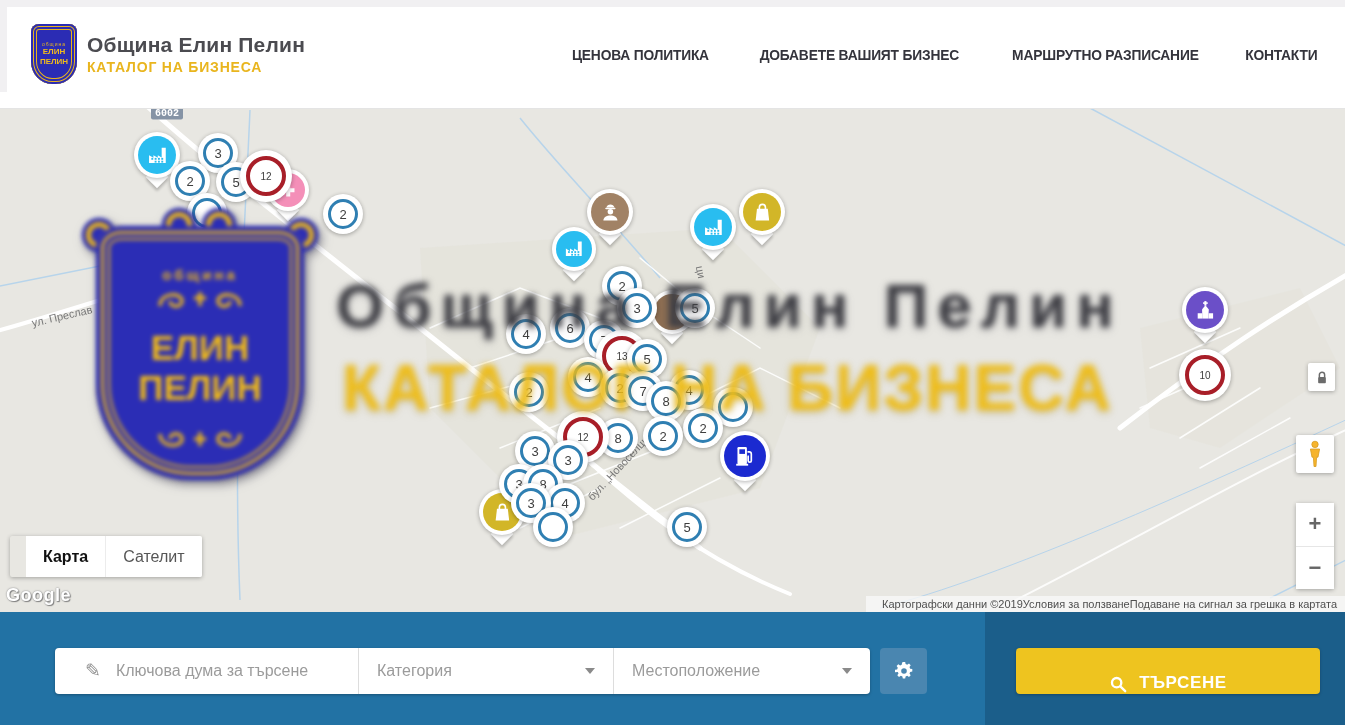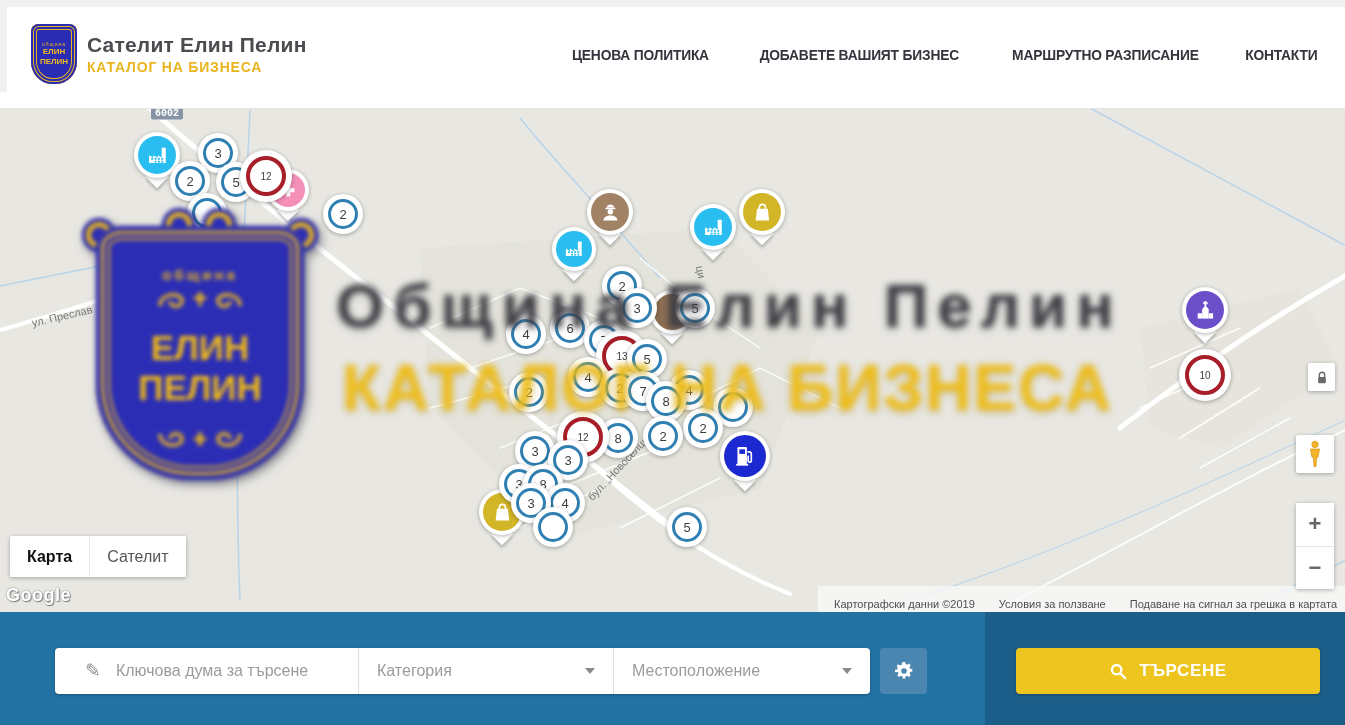--- a/index.html
+++ b/index.html
@@ -57,28 +57,28 @@
   .wm-small{top:40px;font-size:15px;letter-spacing:3px;font-weight:700;}
   .wm-n1{top:102px;font-size:35px;font-weight:700;color:#f0ba18 !important;}
   .wm-n2{top:142px;font-size:35px;font-weight:700;color:#f0ba18 !important;}
   .wm-swirl{position:absolute;left:50%;transform:translateX(-50%);}
   .wm-t1{position:absolute;left:336px;top:162px;font-size:62px;font-weight:700;color:#3e3e44;letter-spacing:9px;
     white-space:nowrap;z-index:4;filter:blur(3px);text-shadow:0 2px 6px rgba(90,90,100,.45);}
   .wm-t2{position:absolute;left:342px;top:243px;font-size:64px;font-weight:700;color:#eebd1b;letter-spacing:2px;
     white-space:nowrap;z-index:4;filter:blur(3px);text-shadow:0 2px 6px rgba(130,105,20,.4);}
 
   
-  .mt{position:absolute;left:10px;top:428px;height:41px;display:flex;z-index:6;box-shadow:0 1px 4px rgba(0,0,0,.3);border-radius:2px;overflow:hidden;}
+  .mt{position:absolute;left:10px;top:428px;height:41px;display:flex;z-index:6;box-shadow:0 1px 4px rgba(0,0,0,.3);border-radius:2px;overflow:hidden;padding-left:16px;}
   .mt button{height:41px;background:#fff;border:0;padding:0 17px;font-size:16px;font-family:inherit;cursor:pointer;}
   .mt .active{color:#111;font-weight:700;}
   .mt .idle{color:#565656;border-left:1px solid #ececec;}
   .glogo{position:absolute;left:6px;top:477px;z-index:6;font-size:18px;font-weight:700;color:#fff;letter-spacing:.5px;cursor:pointer;
     text-shadow:0 0 1px #8f8f8f,0 0 2px #9e9e9e,1px 1px 1px #777;}
-  .attr{position:absolute;right:0;bottom:0;height:16px;z-index:6;display:flex;align-items:center;gap:24px;
-    background:rgba(248,248,248,.78);padding:10px 8px 0 16px;font-size:11px;color:#4f4f4f;white-space:nowrap;}
+  .attr{position:absolute;right:0;bottom:0;height:16px;z-index:6;display:flex;align-items:center;
+    background:rgba(248,248,248,.78);padding:0 8px 0 16px;font-size:11px;color:#4f4f4f;white-space:nowrap;}
   .attr span{cursor:default;} .attr .lnk{cursor:pointer;}
   .ctl{position:absolute;background:#fff;border-radius:2px;box-shadow:0 1px 4px rgba(0,0,0,.3);z-index:6;
     display:flex;align-items:center;justify-content:center;cursor:pointer;}
   .lockb{left:1308px;top:255px;width:27px;height:28px;}
   .pegb{left:1296px;top:327px;width:38px;height:38px;}
   .zoomc{position:absolute;left:1296px;top:395px;width:38px;height:86px;background:#fff;border-radius:2px;
     box-shadow:0 1px 4px rgba(0,0,0,.3);z-index:6;display:flex;flex-direction:column;}
   .zoomc button{flex:1;border:0;background:#fff;font-size:22px;font-weight:700;color:#666;cursor:pointer;font-family:inherit;}
   .zoomc button:last-child{border-top:1px solid #e6e6e6;}
 
@@ -91,39 +91,39 @@
   .pencil{font-size:19px;color:#8f8f8f;transform:translateY(-1px);}
   .kw input{border:0;outline:0;font-size:16px;color:#444;width:220px;font-family:inherit;background:transparent;}
   .kw input::placeholder{color:#9b9b9b;}
   .sel{height:100%;border-left:1px solid #ddd;display:flex;align-items:center;justify-content:space-between;
     padding:0 18px;box-sizing:border-box;color:#9b9b9b;font-size:16px;cursor:pointer;}
   .sel.cat{width:255px;} .sel.loc{width:257px;}
   .caret{width:0;height:0;border-left:5px solid transparent;border-right:5px solid transparent;border-top:6px solid #8a8a8a;}
   .gearb{position:absolute;left:880px;top:36px;width:47px;height:46px;background:#4a86b0;border:0;border-radius:4px;
     display:flex;align-items:center;justify-content:center;cursor:pointer;}
   .searchb{position:absolute;left:1016px;top:36px;width:304px;height:46px;background:#eec41f;border:0;border-radius:4px;
-    display:flex;align-items:center;justify-content:center;gap:12px;color:#fff;font-size:17px;font-weight:700;
+    display:flex;align-items:flex-end;justify-content:center;gap:12px;color:#fff;font-size:17px;font-weight:700;
     letter-spacing:.6px;cursor:pointer;box-shadow:0 1px 3px rgba(0,0,0,.25);font-family:inherit;}
 </style>
 </head>
 <body>
 
 <div class="page">
   <div class="top-frame"></div>
   <div class="left-frame"></div>
 
   <header class="hdr">
     <div class="logo">
       <div class="crest-mini">
         <span class="cm-s">община</span>
         <span class="cm-n">ЕЛИН</span>
         <span class="cm-n">ПЕЛИН</span>
       </div>
       <div>
-        <div class="logo-title">Сателит Елин Пелин</div>
+        <div class="logo-title">Община Елин Пелин</div>
         <div class="logo-sub">КАТАЛОГ НА БИЗНЕСА</div>
       </div>
     </div>
     <nav class="nav">
       <a>ЦЕНОВА ПОЛИТИКА</a>
       <a>ДОБАВЕТЕ ВАШИЯТ БИЗНЕС</a>
       <a>МАРШРУТНО РАЗПИСАНИЕ</a>
       <a>КОНТАКТИ</a>
     </nav>
   </header>

